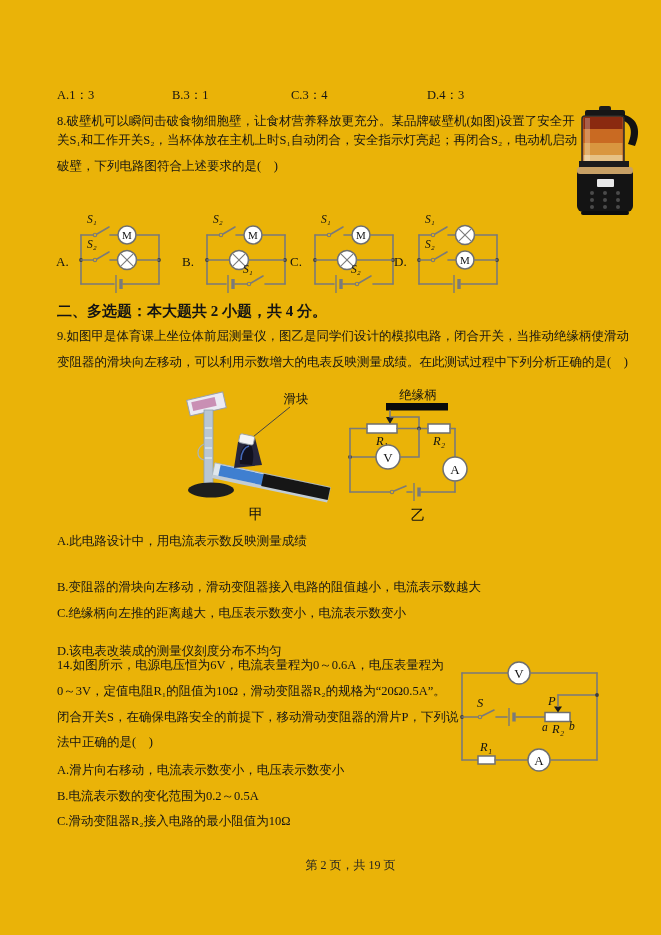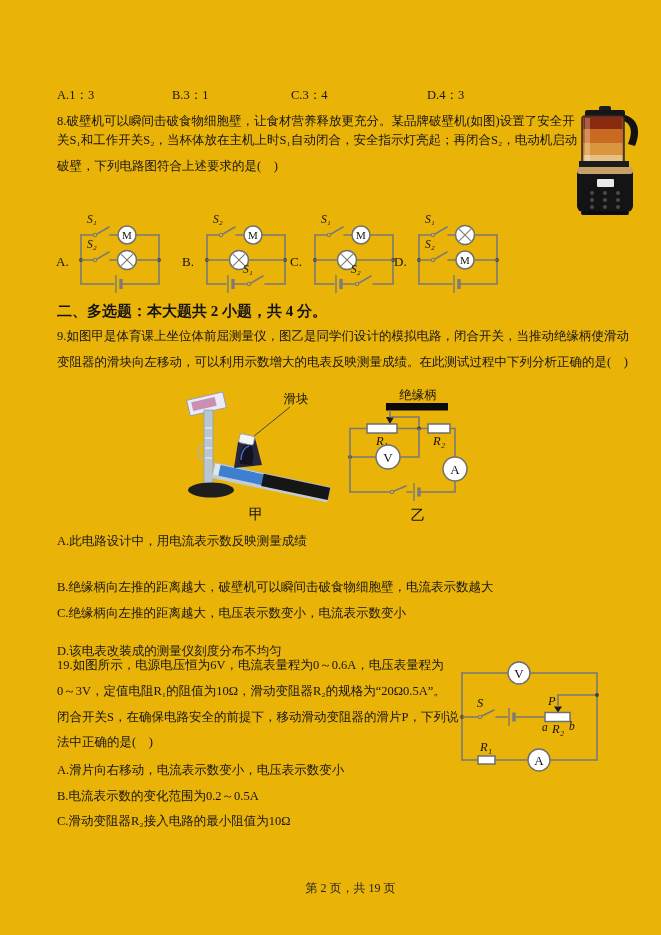--- a/index.html
+++ b/index.html
@@ -306,25 +306,25 @@
     <g>
       <line class="wire" x1="69" y1="106" x2="74" y2="106"></line>
       <line class="batL" x1="76" y1="97" x2="76" y2="115"></line>
         <line class="batS" x1="81" y1="101.5" x2="81" y2="110.5"></line>
       <line class="wire" x1="83" y1="106" x2="117" y2="106"></line>
     </g>
     <text class="caption" x="80" y="134">乙</text>
   </svg>
 
   <div class="t" style="left:57px;top:534px;">A.此电路设计中，用电流表示数反映测量成绩</div>
-  <div class="t" style="left:57px;top:580px;">B.绝缘柄向左推的距离越大，破壁机可以瞬间击破食物细胞壁，电流表示数越大</div>
+  <div class="t" style="left:57px;top:580px;">B.变阻器的滑块向左移动，滑动变阻器接入电路的阻值越小，电流表示数越大</div>
   <div class="t" style="left:57px;top:606px;">C.绝缘柄向左推的距离越大，电压表示数变小，电流表示数变小</div>
   <div class="t" style="left:57px;top:644px;">D.该电表改装成的测量仪刻度分布不均匀</div>
 
-  <div class="t" style="left:57px;top:658px;">19.如图所示，电源电压恒为6V，电流表量程为0～0.6A，电压表量程为</div>
+  <div class="t" style="left:57px;top:658px;">14.如图所示，电源电压恒为6V，电流表量程为0～0.6A，电压表量程为</div>
   <div class="t" style="left:57px;top:684px;">0～3V，定值电阻R₁的阻值为10Ω，滑动变阻器R₂的规格为“20Ω0.5A”。</div>
   <div class="t" style="left:57px;top:710px;">闭合开关S，在确保电路安全的前提下，移动滑动变阻器的滑片P，下列说</div>
   <div class="t" style="left:57px;top:735px;">法中正确的是(　)</div>
 
   <svg style="left:450px;top:650px;" width="152" height="132" viewBox="0 0 152 132">
     <line class="wire" x1="12" y1="23" x2="58" y2="23"></line>
     <g>
       <circle class="dev" cx="69" cy="23" r="11"></circle>
       <text class="devtxt13" x="69" y="27.5">V</text>
     </g>
@@ -365,15 +365,15 @@
       <circle class="dev" cx="89" cy="110" r="11"></circle>
       <text class="devtxt13" x="89" y="114.5">A</text>
     </g>
     <line class="wire" x1="100" y1="110" x2="147" y2="110"></line>
   </svg>
 
   <div class="t" style="left:57px;top:763px;text-align:center;">A.滑片向右移动，电流表示数变小，电压表示数变小</div>
   <div class="t" style="left:57px;top:789px;font-family:Liberation Serif, serif;">B.电流表示数的变化范围为0.2～0.5A</div>
   <div class="t" style="left:57px;top:814px;">C.滑动变阻器R₂接入电路的最小阻值为10Ω</div>
 
-  <div class="footer" style="top:880px;padding-left:40px;">第 2 页，共 19 页</div>
+  <div class="footer" style="top:857px;padding-left:40px;">第 2 页，共 19 页</div>
 
 </div>
 
 </body></html>

